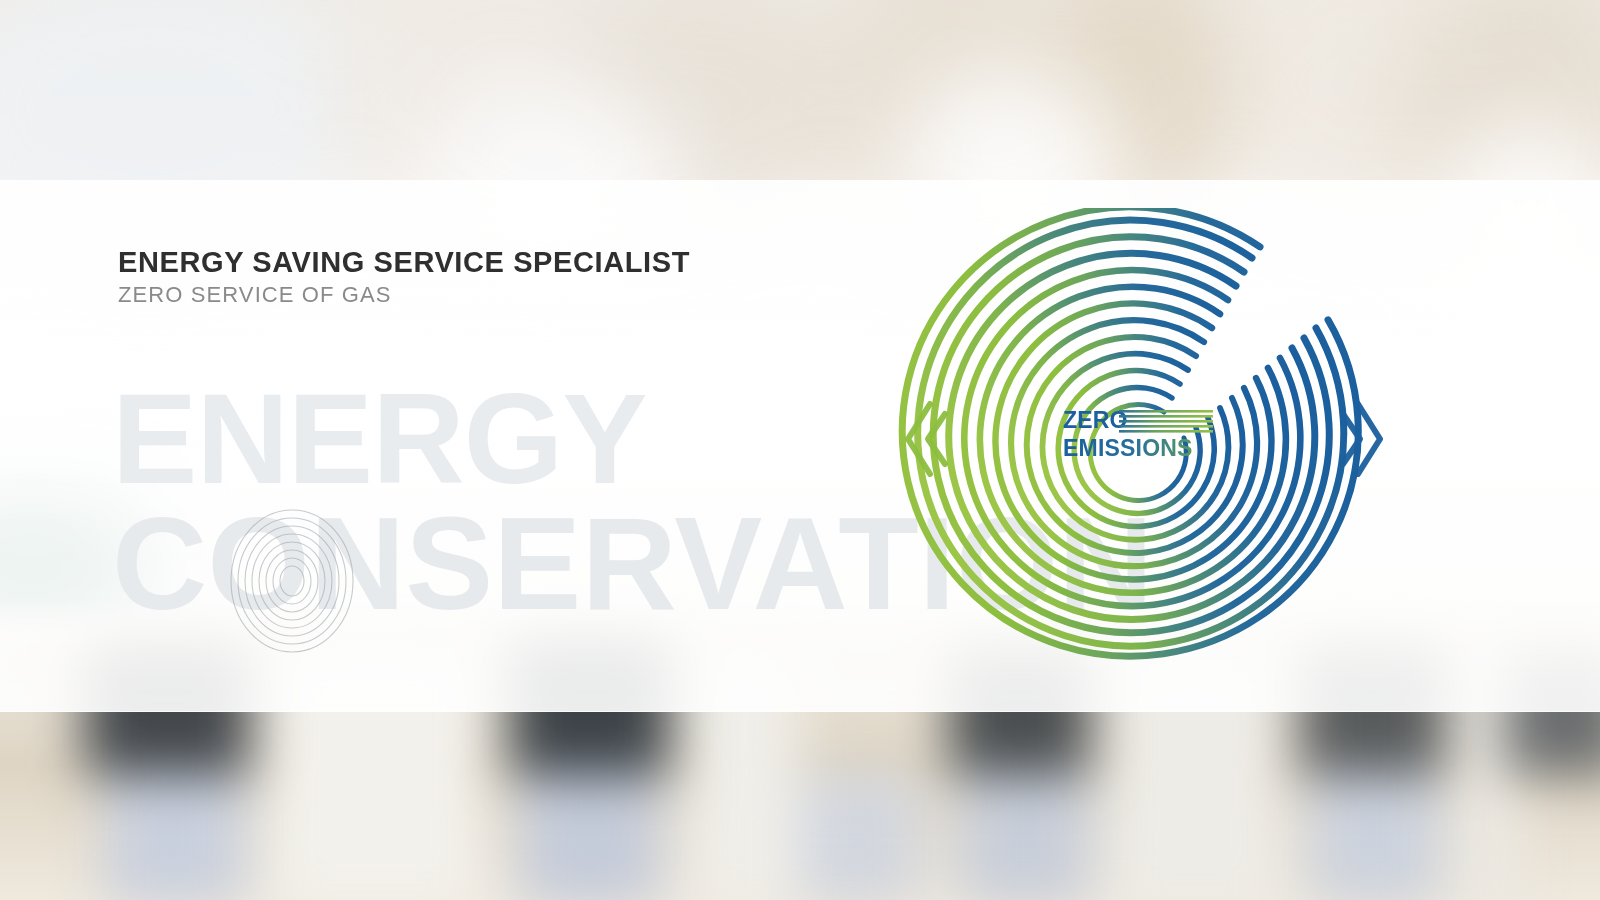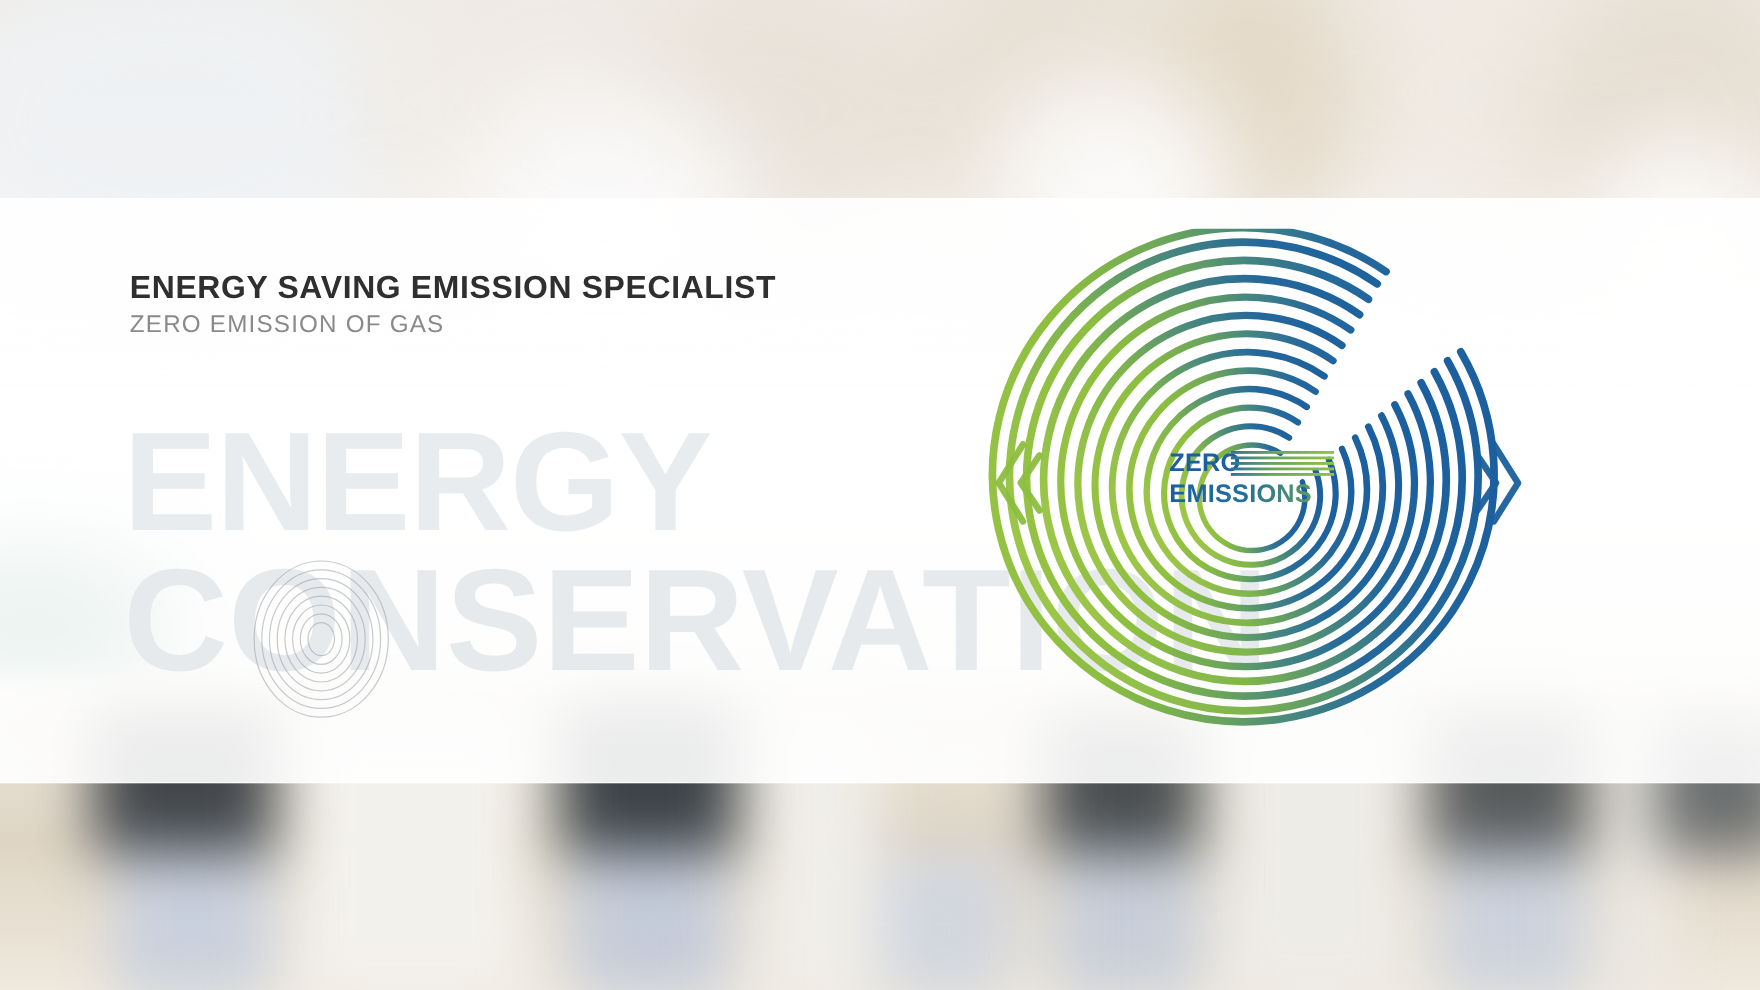--- a/index.html
+++ b/index.html
@@ -221,22 +221,22 @@
       <ellipse cx="64" cy="76" rx="26" ry="31"></ellipse>
       <ellipse cx="64" cy="76" rx="33" ry="39"></ellipse>
       <ellipse cx="64" cy="76" rx="40" ry="47"></ellipse>
       <ellipse cx="64" cy="76" rx="47" ry="55"></ellipse>
       <ellipse cx="64" cy="76" rx="54" ry="63"></ellipse>
       <ellipse cx="64" cy="76" rx="61" ry="71"></ellipse>
     </g>
   </svg>
 
   <div class="headline">
-    <div class="h-main">ENERGY SAVING EMISSION SPECIALIST</div>
-    <div class="h-sub">ZERO EMISSION OF GAS</div>
+    <div class="h-main">ENERGY SAVING SERVICE SPECIALIST</div>
+    <div class="h-sub">ZERO SERVICE OF GAS</div>
   </div>
 
   <svg class="logo-mark" viewBox="0 0 512 462">
     <defs>
 
       <linearGradient id="gbRing" x1="0" y1="0.55" x2="1" y2="0.45">
         <stop offset="0%" stop-color="#96c244"></stop>
         <stop offset="18%" stop-color="#8cbe3f"></stop>
         <stop offset="40%" stop-color="#6ba55c"></stop>
         <stop offset="55%" stop-color="#47877e"></stop>

